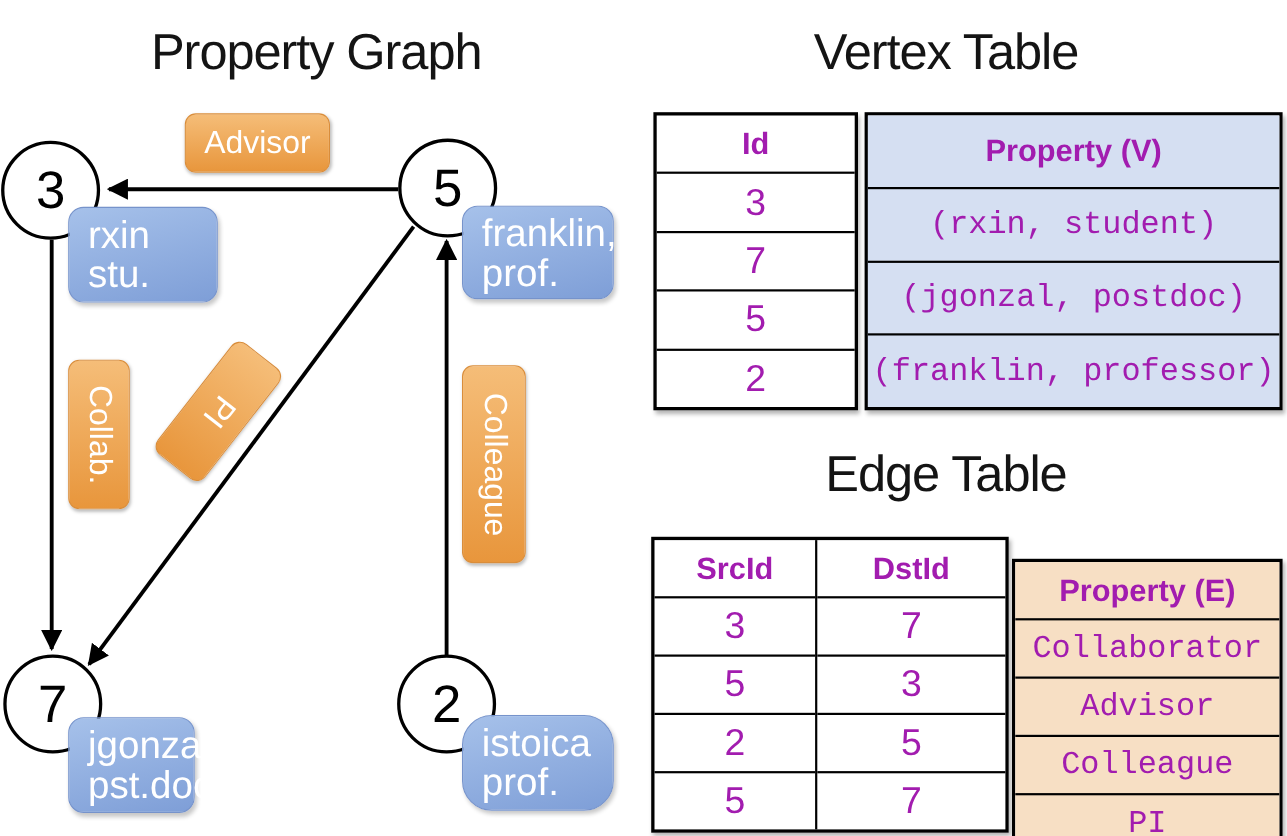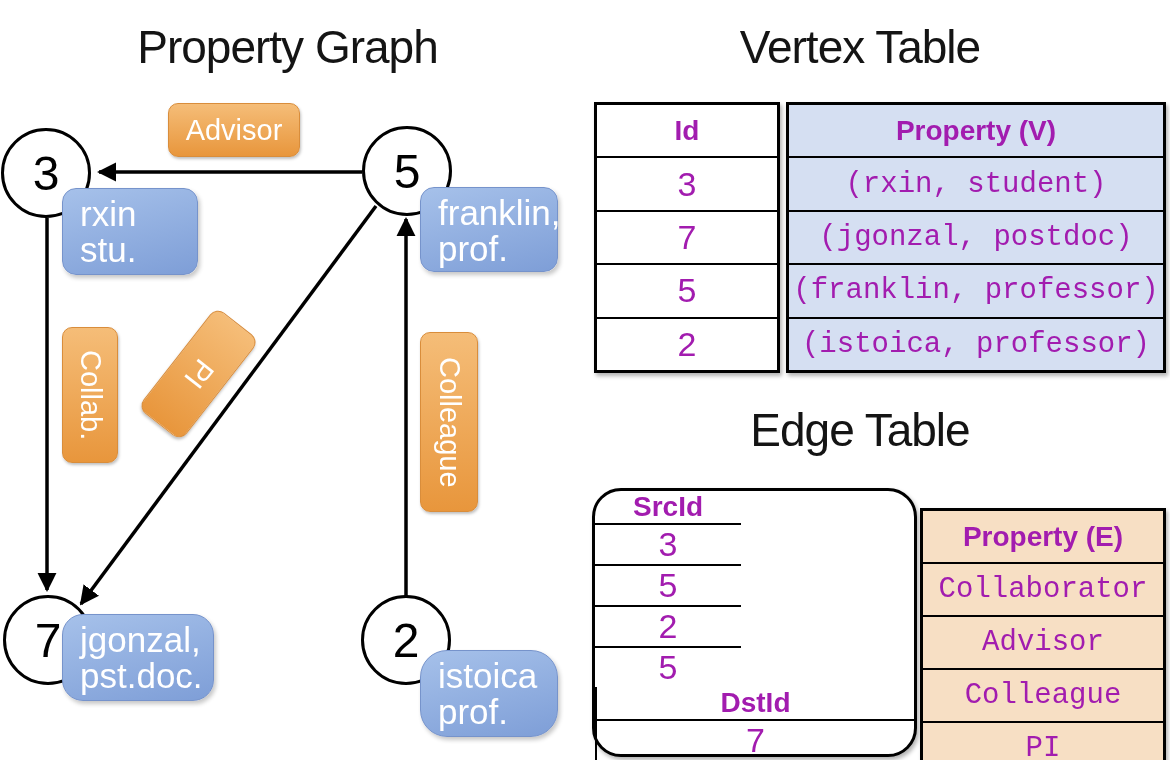--- a/index.html
+++ b/index.html
@@ -39,21 +39,21 @@
         display:flex;flex-direction:column;background:#fff;
         box-shadow:2px 3px 4px rgba(0,0,0,0.3);}
   .tcol .cell{flex:1;display:flex;align-items:center;justify-content:center;
               border-top:2.5px solid var(--line-color);font-size:34px;color:#a21caf;}
   .tcol .cell:first-child{border-top:none;}
   .tcol .cell.hdr{font-weight:bold;font-size:28px;}
   .tcol .cell.small{font-size:29px;font-family:Liberation Mono, monospace;}
   .fill-blue .cell{background:var(--vertex-col-fill);}
   .fill-orange .cell{background:var(--edge-col-fill);}
 
-  .twocol{display:flex;flex-direction:column;padding:0;border-radius:29px;}
+  .twocol{display:flex;flex-direction:row;padding:0;}
   .twocol .subcol{display:flex;flex-direction:column;height:100%;}
   .twocol .subcol.right{border-left:2.5px solid var(--line-color);}
 </style>
 </head>
 <body>
 
 <div id="stage">
 
   <div class="title" style="left:20px;top:20px;width:535px;">Property Graph</div>
   <div class="title" style="left:560px;top:20px;width:600px;">Vertex Table</div>
@@ -90,21 +90,21 @@
   </div>
 
   <div class="pbox" style="left:62px;top:188px;width:136px;height:87px;">
     <div>rxin</div>
     <div>stu.</div>
   </div>
   <div class="pbox" style="left:420px;top:187px;width:138px;height:85px;">
     <div>franklin,</div>
     <div>prof.</div>
   </div>
-  <div class="pbox" style="left:62px;top:614px;width:152px;height:87px;border-radius:21px;">
+  <div class="pbox" style="left:62px;top:652px;width:115px;height:87px;">
     <div>jgonzal,</div>
     <div>pst.doc.</div>
   </div>
   <div class="pbox" style="left:420px;top:650px;width:138px;height:87px;border-radius:27px;">
     <div>istoica</div>
     <div>prof.</div>
   </div>
 
   <div class="tcol" style="left:594px;top:102px;width:186px;height:271px;">
     <div class="cell hdr">Id</div>
@@ -112,21 +112,20 @@
     <div class="cell">7</div>
     <div class="cell">5</div>
     <div class="cell">2</div>
   </div>
 
   <div class="tcol fill-blue" style="left:786px;top:102px;width:380px;height:271px;">
     <div class="cell hdr">Property (V)</div>
     <div class="cell small">(rxin, student)</div>
     <div class="cell small">(jgonzal, postdoc)</div>
     <div class="cell small">(franklin, professor)</div>
-    <div class="cell small">(istoica, professor)</div>
   </div>
 
   <div class="tcol twocol" style="left:592px;top:488px;width:325px;height:269px;">
     <div class="subcol" style="width:146px;">
       <div class="cell hdr">SrcId</div>
       <div class="cell">3</div>
       <div class="cell">5</div>
       <div class="cell">2</div>
       <div class="cell">5</div>
     </div>

